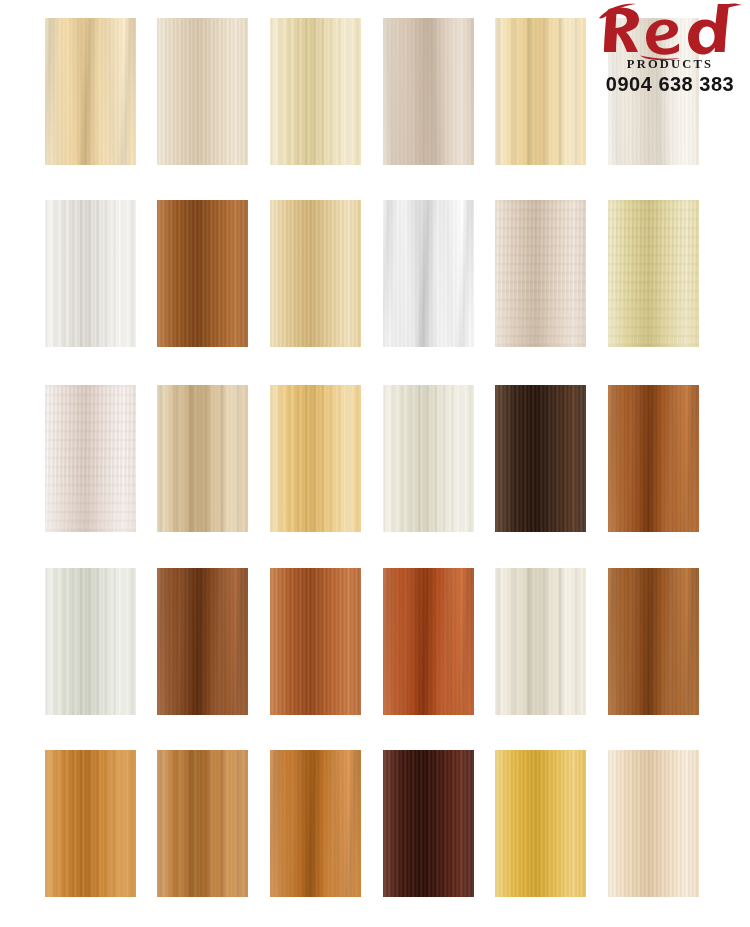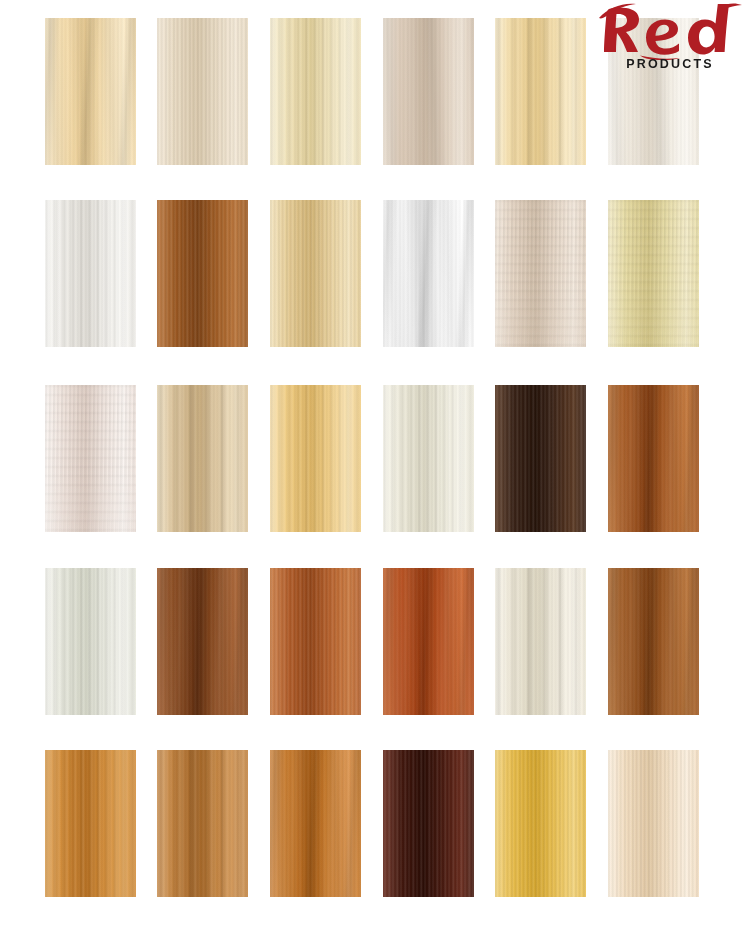--- a/index.html
+++ b/index.html
@@ -124,21 +124,21 @@
     text-align: center;
     z-index: 20;
   }
   #logo-red {
     display: block;
     line-height: 1;
     height: 58px;
   }
   #logo-products {
     display: block;
-    font-family: Liberation Sans, sans-serif;
+    font-family: Liberation Serif, serif;
     font-weight: bold;
     font-size: 12.5px;
     letter-spacing: 2.2px;
     color: #1b1b1b;
     margin-top: -3px;
   }
   #logo-phone {
     display: block;
     font-family: "Liberation Sans", sans-serif;
     font-weight: bold;
@@ -327,13 +327,14 @@
                  M103 35 C103 41.5 106 45.4 110.4 45.4 C115 45.4 118.6 41 118.6 34.6
                  C118.6 28.2 115.6 24.4 111 24.4 C106.4 24.4 103 28.6 103 35 Z"></path>
 
         <path d="M124 4 C132 1 140 0.5 146 3 C140 3.4 133 5 127.5 7.5 C125.5 6.6 124.5 5.4 124 4 Z"></path>
 
         <path d="M44 53.5 C56 56.5 70 57.5 84 56 C78 58 68 58.6 58 57.8 C52.5 57.3 47.5 56 44 53.5 Z"></path>
       </g>
     </svg>
   </span>
   <span id="logo-products">PRODUCTS</span>
+  <span id="logo-phone">0904 638 383</span>
 </div>
 
 </body></html>

